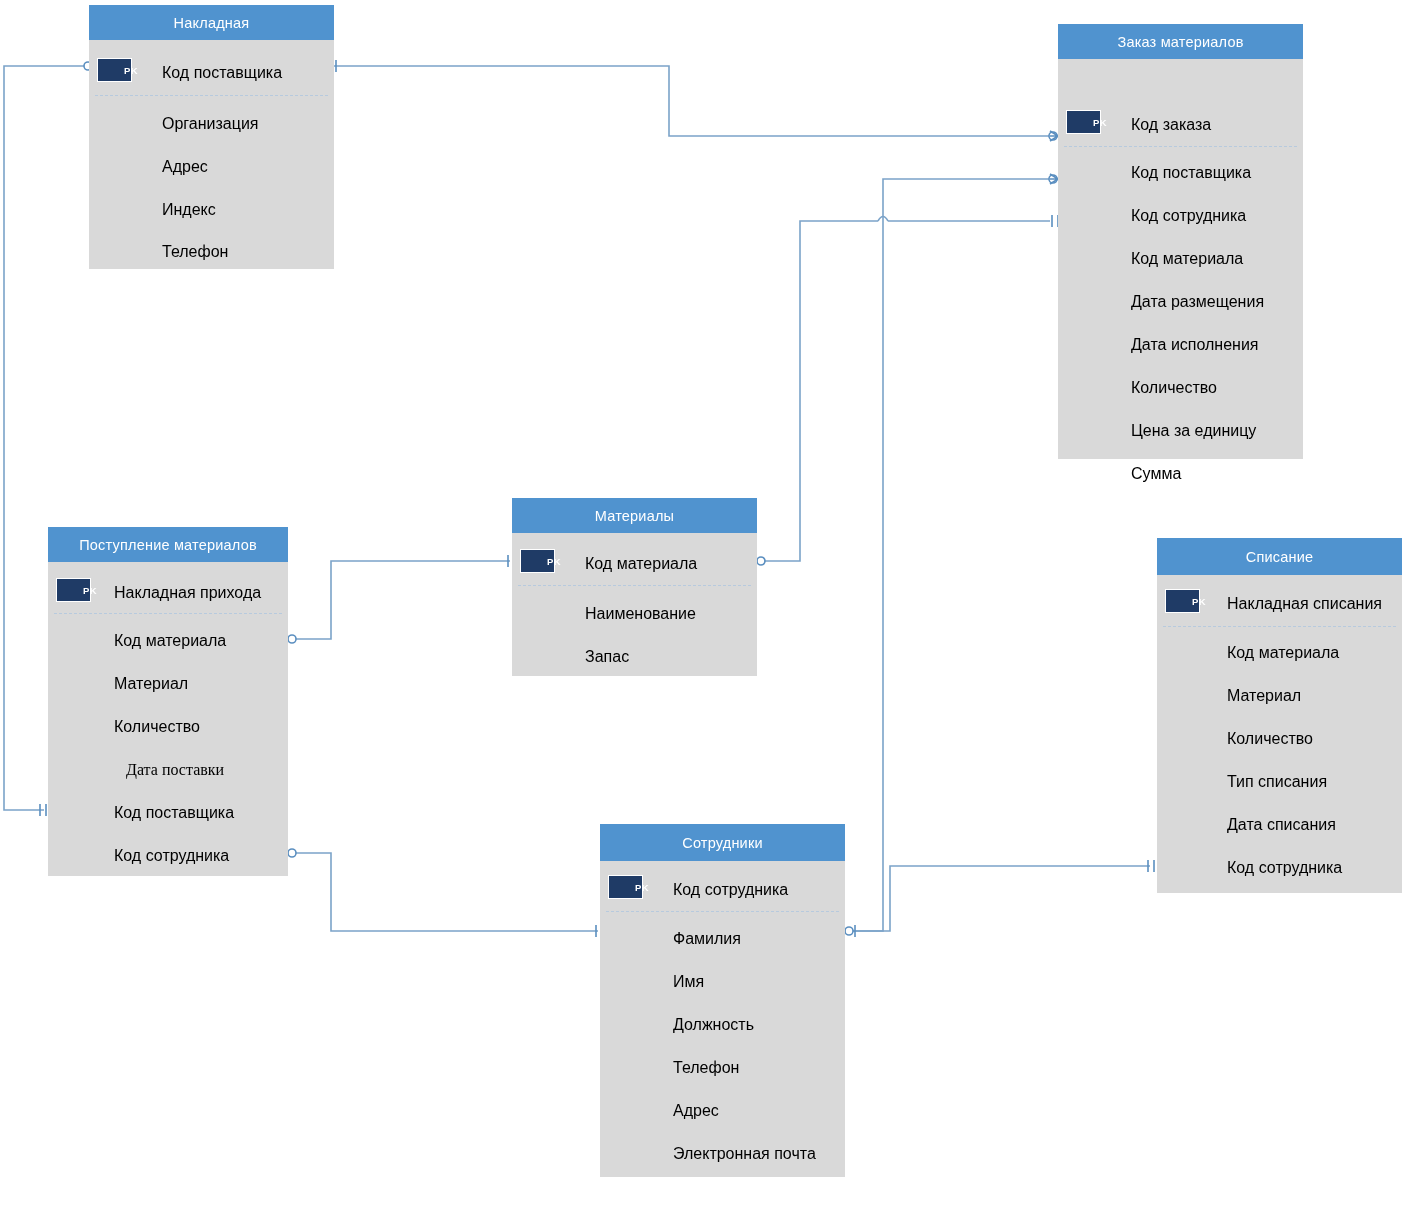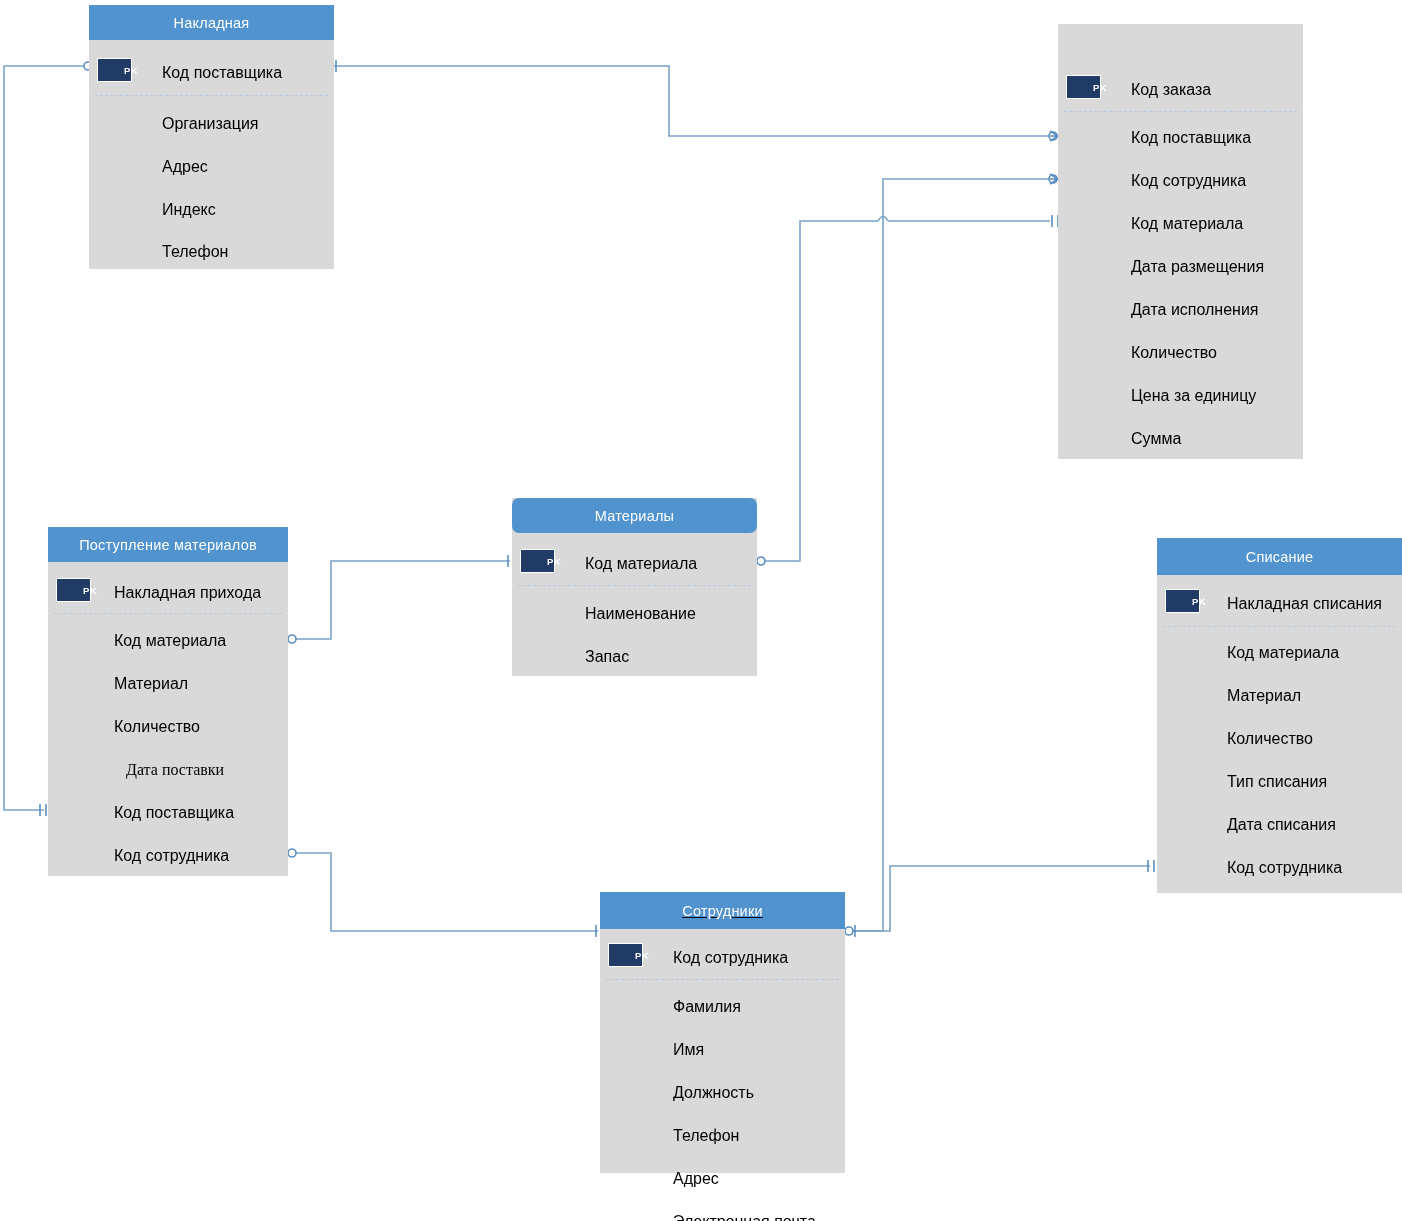--- a/index.html
+++ b/index.html
@@ -170,37 +170,38 @@
       <div class="pk-sep" style="left:6px; right:6px; top:55px;"></div>
       <div class="attr-label" style="left:73px; top:24px;">Код поставщика</div>
       <div class="attr-label" style="left:73px; top:75px;">Организация</div>
       <div class="attr-label" style="left:73px; top:118px;">Адрес</div>
       <div class="attr-label" style="left:73px; top:161px;">Индекс</div>
       <div class="attr-label" style="left:73px; top:203px;">Телефон</div>
     </div>
   </div>
 
   <div class="entity" style="left:1058px; top:24px; width:245px; height:435px;">
+    <div class="entity-header" style="height:35px;">Заказ материалов</div>
     <div class="entity-body" style="height:400px;">
       <div class="pk-badge" style="left:8px; top:51px;">PK</div>
       <div class="pk-sep" style="left:6px; right:6px; top:87px;"></div>
       <div class="attr-label" style="left:73px; top:57px;">Код заказа</div>
       <div class="attr-label" style="left:73px; top:105px;">Код поставщика</div>
       <div class="attr-label" style="left:73px; top:148px;">Код сотрудника</div>
       <div class="attr-label" style="left:73px; top:191px;">Код материала</div>
       <div class="attr-label" style="left:73px; top:234px;">Дата размещения</div>
       <div class="attr-label" style="left:73px; top:277px;">Дата исполнения</div>
       <div class="attr-label" style="left:73px; top:320px;">Количество</div>
       <div class="attr-label" style="left:73px; top:363px;">Цена за единицу</div>
       <div class="attr-label" style="left:73px; top:406px;text-align:right;">Сумма</div>
     </div>
   </div>
 
   <div class="entity" style="left:512px; top:498px; width:245px; height:178px;">
-    <div class="entity-header" style="height:35px;border-radius:7px;">Материалы</div>
+    <div class="entity-header" style="height:35px;">Материалы</div>
     <div class="entity-body" style="height:143px;">
       <div class="pk-badge" style="left:8px; top:16px;">PK</div>
       <div class="pk-sep" style="left:6px; right:6px; top:52px;"></div>
       <div class="attr-label" style="left:73px; top:22px;">Код материала</div>
       <div class="attr-label" style="left:73px; top:72px;">Наименование</div>
       <div class="attr-label" style="left:73px; top:115px;">Запас</div>
     </div>
   </div>
 
   <div class="entity" style="left:48px; top:527px; width:240px; height:349px;">
@@ -226,21 +227,21 @@
       <div class="attr-label" style="left:70px; top:20px;">Накладная списания</div>
       <div class="attr-label" style="left:70px; top:69px;">Код материала</div>
       <div class="attr-label" style="left:70px; top:112px;">Материал</div>
       <div class="attr-label" style="left:70px; top:155px;">Количество</div>
       <div class="attr-label" style="left:70px; top:198px;">Тип списания</div>
       <div class="attr-label" style="left:70px; top:241px;">Дата списания</div>
       <div class="attr-label" style="left:70px; top:284px;">Код сотрудника</div>
     </div>
   </div>
 
-  <div class="entity" style="left:600px; top:892px; width:245px; height:281px;text-decoration:underline;">
+  <div class="entity" style="left:600px; top:824px; width:245px; height:353px;">
     <div class="entity-header" style="height:37px;">Сотрудники</div>
     <div class="entity-body" style="height:316px;">
       <div class="pk-badge" style="left:8px; top:14px;">PK</div>
       <div class="pk-sep" style="left:6px; right:6px; top:50px;"></div>
       <div class="attr-label" style="left:73px; top:20px;">Код сотрудника</div>
       <div class="attr-label" style="left:73px; top:69px;">Фамилия</div>
       <div class="attr-label" style="left:73px; top:112px;">Имя</div>
       <div class="attr-label" style="left:73px; top:155px;">Должность</div>
       <div class="attr-label" style="left:73px; top:198px;">Телефон</div>
       <div class="attr-label" style="left:73px; top:241px;">Адрес</div>

